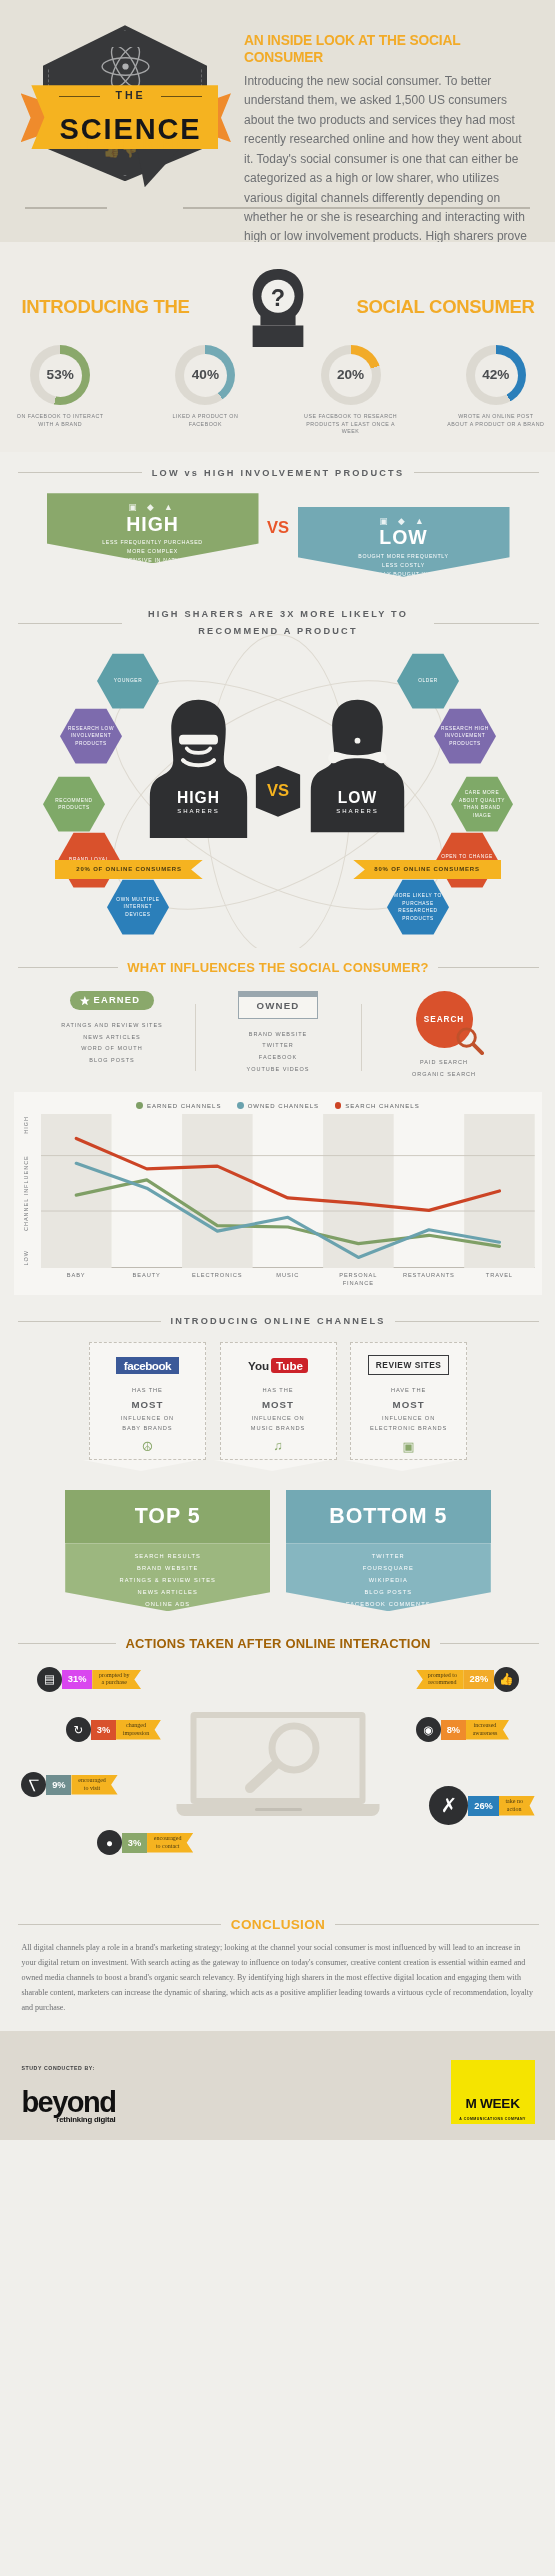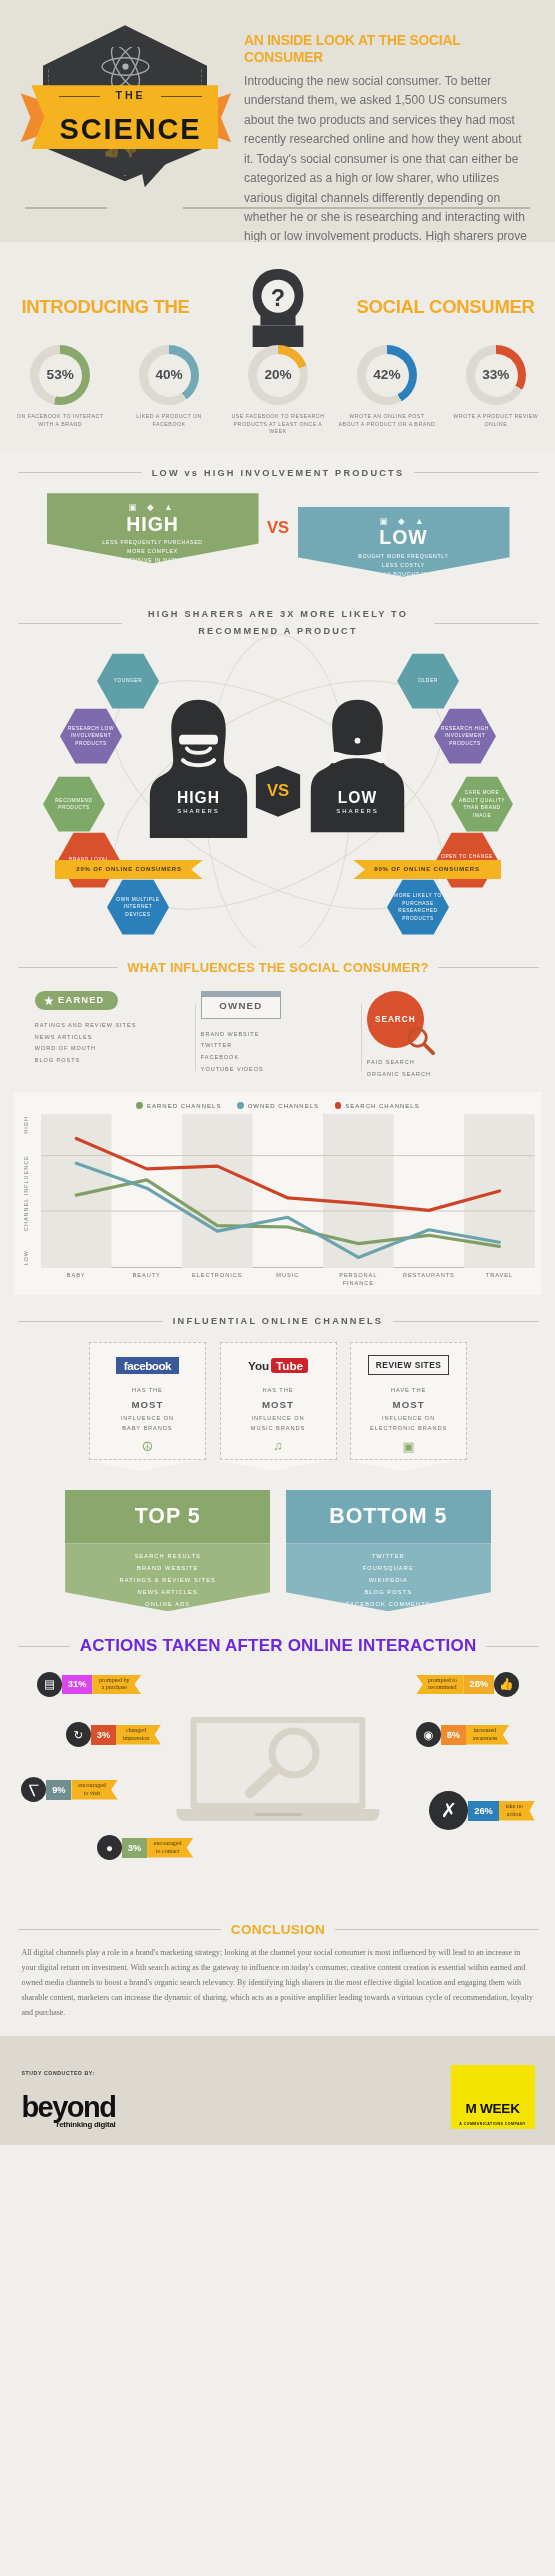--- a/index.html
+++ b/index.html
@@ -159,21 +159,21 @@
     font-size:6px; font-weight:bold; letter-spacing:0.8px;
     display:flex; align-items:center; justify-content:center; width:148px;
   }
   .ribbon2.l{ left:55px; clip-path: polygon(0 0,100% 0,92% 50%,100% 100%,0 100%); }
   .ribbon2.r{ right:55px; clip-path: polygon(0 0,100% 0,100% 100%,0 100%,8% 50%); }
 
   
   .inf-sec{ background:#f0efeb; padding:11.7px 0 5.8px 0; }
   .inf-title{ color:#f2ab28; font-size:13px; letter-spacing:0.2px; text-transform:uppercase; }
   .inf-row{ display:flex; justify-content:center; margin-top:15.6px; }
-  .inf-col{ width:166px; padding:0 5.8px; position:relative; }
+  .inf-col{ width:166px; text-align:center; padding:0 5.8px; position:relative; }
   .inf-col + .inf-col::before{ content:""; position:absolute; left:0; top:13.6px; bottom:9.7px; width:1px; background:#d6d2c9; }
   .chip-earned{
     display:inline-flex; align-items:center; gap:3.9px; background:#8aa86b; color:#fff;
     border-radius:15.6px; padding:4.9px 13.6px 4.9px 9.7px; font-size:9.3px; font-weight:bold; letter-spacing:1.2px;
   }
   .chip-owned{
     display:inline-block; background:#f6f5f1; border:1.9px solid #9aa7ae; color:#5e6063;
     font-size:9.7px; font-weight:bold; letter-spacing:1.2px; padding:8.8px 17.5px 6.8px 17.5px; position:relative;
   }
   .chip-owned::before{ content:""; position:absolute; left:0; right:0; top:0; height:5.8px; background:#9aa7ae; }
@@ -215,21 +215,21 @@
   .tb-box{ width:205px; }
   .tb-head{ height:53px; display:flex; align-items:center; justify-content:center;
             color:#fff; font-size:21.4px; font-weight:bold; letter-spacing:1px; }
   .tb-green .tb-head{ background:#8aa86b; } .tb-blue .tb-head{ background:#73a9b4; }
   .tb-body{ padding:7.8px 0 0 0; text-align:center; font-size:5.7px; letter-spacing:1.1px;
             line-height:2.1; color:#6e7073; clip-path: polygon(0 0,100% 0,100% 72%,50% 100%,0 72%); min-height:68px; }
   .tb-green .tb-body{ background:#9cb77f; color:#fff; } .tb-blue .tb-body{ background:#86b6c0; color:#fff; }
 
   
   .act-sec{ background:#f0efeb; padding:15.6px 0 5.8px 0; position:relative; }
-  .act-title{ color:#6d28d9; font-size:17px; letter-spacing:0.2px; text-transform:uppercase; }
+  .act-title{ color:#a16207; font-size:13px; letter-spacing:0.2px; text-transform:uppercase; }
   .act-stage{ position:relative; height:244px; margin-top:5.8px; }
   .laptop{ position:absolute; left:50%; top:55px; transform:translateX(-50%); width:175px; }
   .lap-screen{ height:92px; border:6.8px solid #d7d3c9; background:#ebe9e3; border-radius:3.9px; }
   .lap-base{ height:11.7px; background:#d7d3c9; border-radius:0 0 7.8px 7.8px; margin:0 -13.6px; position:relative; }
   .lap-base::after{ content:""; position:absolute; left:50%; top:3.9px; transform:translateX(-50%);
                     width:47px; height:2.9px; background:#c3bfb5; border-radius:1.9px; }
   .pill{ position:absolute; display:flex; align-items:center; height:25px; }
   .pill .dot{ width:25px; height:25px; border-radius:50%; background:#2e2f31; color:#fff;
               display:flex; align-items:center; justify-content:center; font-size:11.7px; z-index:3; }
   .pill .dot.big{ width:39px; height:39px; font-size:19.5px; }
@@ -324,26 +324,20 @@
             <span>20%</span>
           </div>
         <div class="donut-cap">USE FACEBOOK TO RESEARCH PRODUCTS AT LEAST ONCE A WEEK</div>
       </div>
       <div class="donut-cell">
         <div class="donut" id="d3" style="background: conic-gradient(rgb(43, 127, 186) 0deg, rgb(43, 127, 186) 151deg, rgb(220, 217, 209) 151deg, rgb(220, 217, 209) 360deg);">
             <span>42%</span>
           </div>
         <div class="donut-cap">WROTE AN ONLINE POST ABOUT A PRODUCT OR A BRAND</div>
       </div>
-      <div class="donut-cell">
-        <div class="donut" id="d4" style="background: conic-gradient(rgb(217, 81, 44) 0deg, rgb(217, 81, 44) 119deg, rgb(220, 217, 209) 119deg, rgb(220, 217, 209) 360deg);">
-            <span>33%</span>
-          </div>
-        <div class="donut-cap">WROTE A PRODUCT REVIEW ONLINE</div>
-      </div>
     </div>
   </div>
 
   <div class="hl-sec sec">
     <div class="rulewrap">
       <div class="rule"></div>
       <div class="hdg hl-title">LOW vs HIGH  INVOLVEMENT PRODUCTS</div>
       <div class="rule"></div>
     </div>
     <div class="hl-row">
@@ -512,21 +506,21 @@
           <div>PERSONAL FINANCE</div>
           <div>RESTAURANTS</div>
           <div>TRAVEL</div>
         </div>
     </div>
   </div>
 
   <div class="ch-sec sec">
     <div class="rulewrap">
       <div class="rule"></div>
-      <div class="hdg ch-title">INFLUENTIAL ONLINE CHANNELS</div>
+      <div class="hdg ch-title">INTRODUCING ONLINE CHANNELS</div>
       <div class="rule"></div>
     </div>
     <div class="ch-row">
       <div>
         <div class="ch-card">
           <div class="ch-logo">
             <span class="fb-logo">facebook</span>
           </div>
           <div class="ch-txt">
             <div>HAS THE</div>

